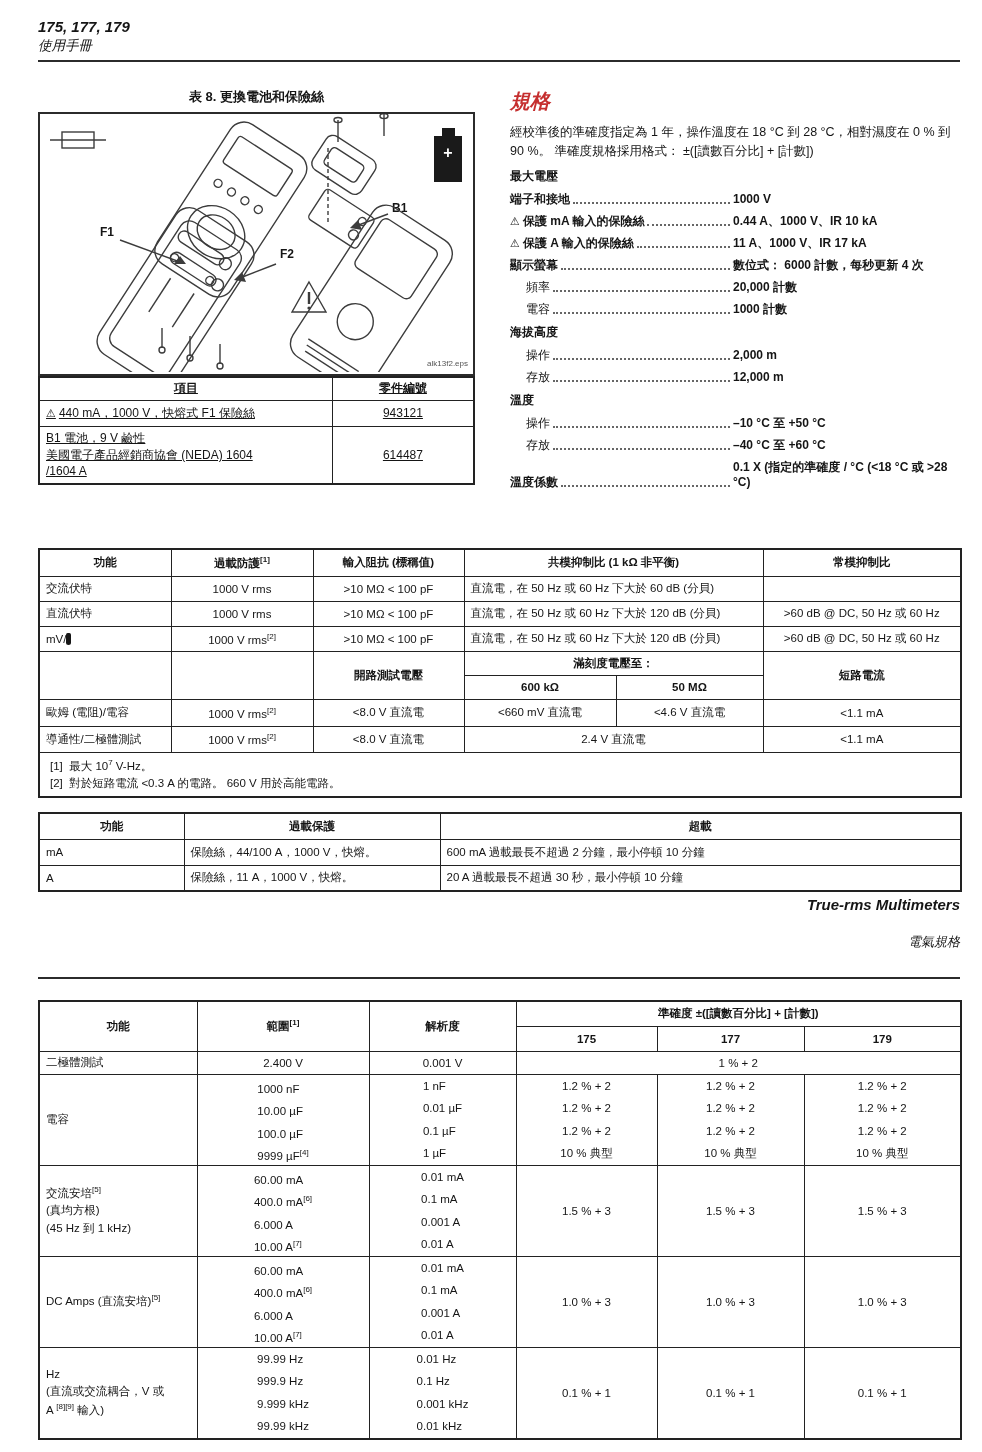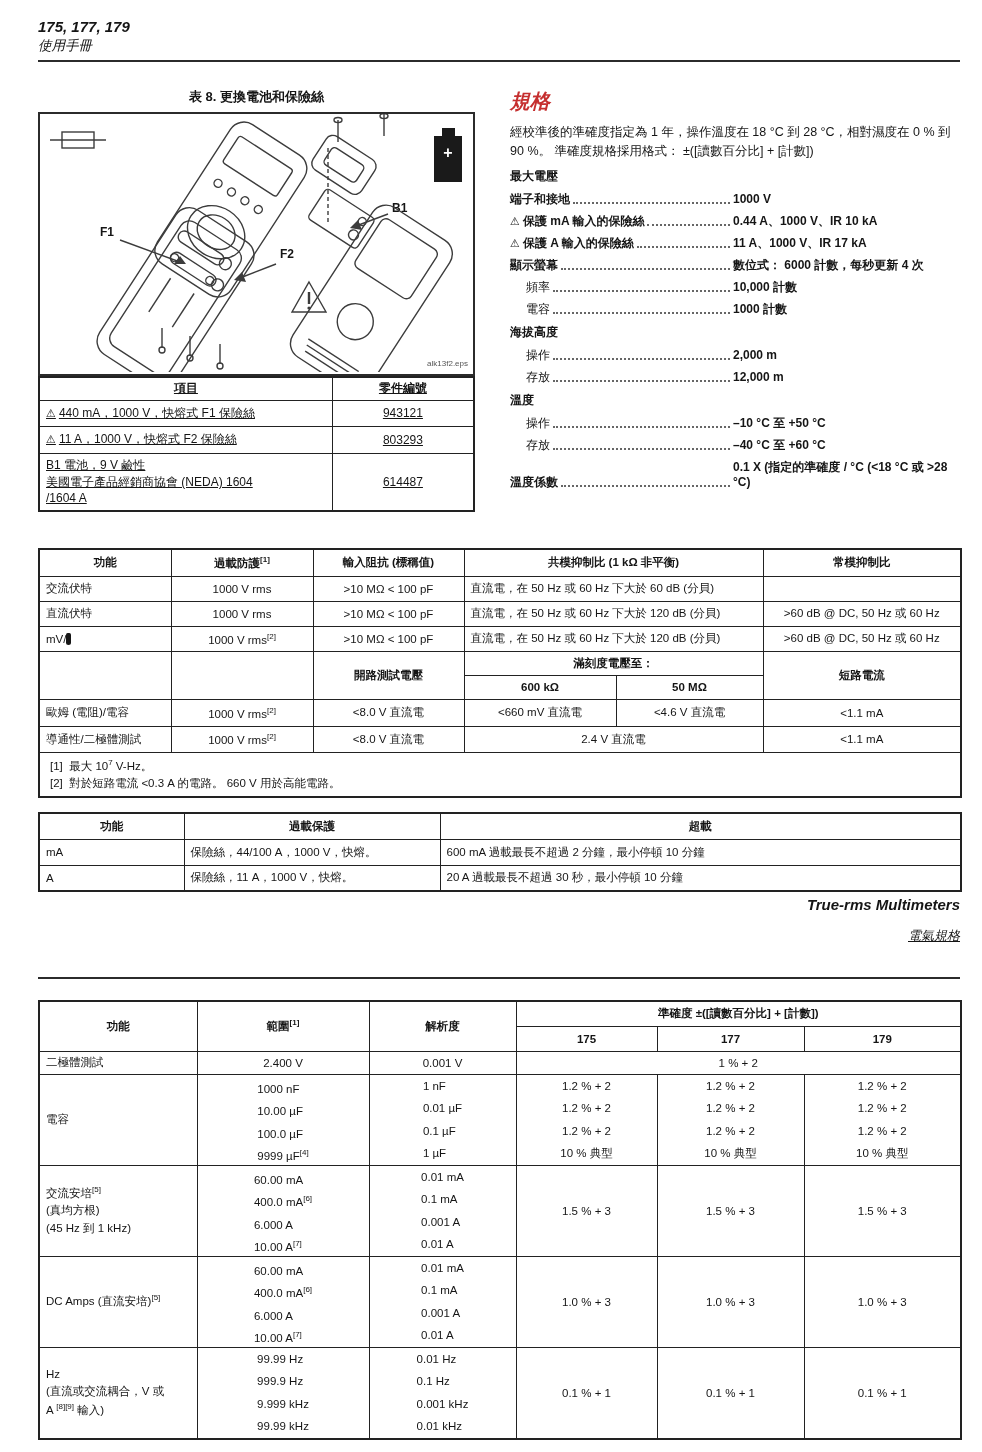--- a/index.html
+++ b/index.html
@@ -47,21 +47,21 @@
   .cmrr tr.srow{height:24px;} .cmrr tr.frow{height:40px;}
   .cmrr .fnotes{text-align:left;padding:4px 10px;line-height:1.5;font-size:11.5px;}
 
   
   .ovl tr{height:26px;}
   .ovl td{text-align:left;}
 
   
   .elec{position:absolute;left:38px;top:896px;width:922px;text-align:right;}
   .elec-title{font-size:15px;font-weight:bold;font-style:italic;}
-  .elec-sub{font-size:13px;font-style:italic;margin-top:14px;text-decoration:underline;}
+  .elec-sub{font-size:13px;font-style:italic;margin-top:20px;}
 
   
   .acc tr.h1{height:25px;} .acc tr.h2{height:25px;} .acc tr.diode{height:23px;}
   .acc td{padding:0 6px;}
   .acc .stack{display:inline-block;text-align:left;}
   .acc .ln{height:22.5px;line-height:22.5px;white-space:nowrap;}
   .acc .func{text-align:left;vertical-align:middle;line-height:1.5;}
   .acc .fln{white-space:nowrap;}
 
   .thermo{display:inline-block;width:5px;height:12px;background:#151515;border-radius:2px 2px 3px 3px;vertical-align:-2px;}
@@ -193,24 +193,20 @@
         </colgroup>
       <tbody>
           <tr style="height:23px;">
         <th>項目</th>
         <th>零件編號</th>
       </tr>
       <tr style="height:26px;padding-left:36px;">
         <td class="item-cell"><span class="warn-glyph">⚠</span><span>440 mA，1000 V，快熔式 F1 保險絲</span></td>
         <td>943121</td>
       </tr>
-      <tr style="height:27px;">
-        <td class="item-cell"><span class="warn-glyph">⚠</span><span>11 A，1000 V，快熔式 F2 保險絲</span></td>
-        <td>803293</td>
-      </tr>
       <tr style="height:58px;">
         <td class="item-cell">
           <div>B1 電池，9 V 鹼性</div>
           <div>美國電子產品經銷商協會 (NEDA) 1604</div>
           <div>/1604 A</div>
         </td>
         <td>614487</td>
       </tr>
     </tbody>
       </table>
@@ -237,21 +233,21 @@
         <span class="val">11 A、1000 V、IR 17 kA</span>
     </div>
     <div class="spec-line">
       <span class="lbl b">顯示螢幕</span>
         <span class="dots"></span>
         <span class="val">數位式： 6000 計數，每秒更新 4 次</span>
     </div>
     <div class="spec-line ind">
       <span class="lbl">頻率</span>
         <span class="dots"></span>
-        <span class="val">10,000 計數</span>
+        <span class="val">20,000 計數</span>
     </div>
     <div class="spec-line ind">
       <span class="lbl">電容</span>
         <span class="dots"></span>
         <span class="val">1000 計數</span>
     </div>
 
     <div class="spec-heading">海拔高度</div>
     <div class="spec-line ind">
       <span class="lbl">操作</span>

